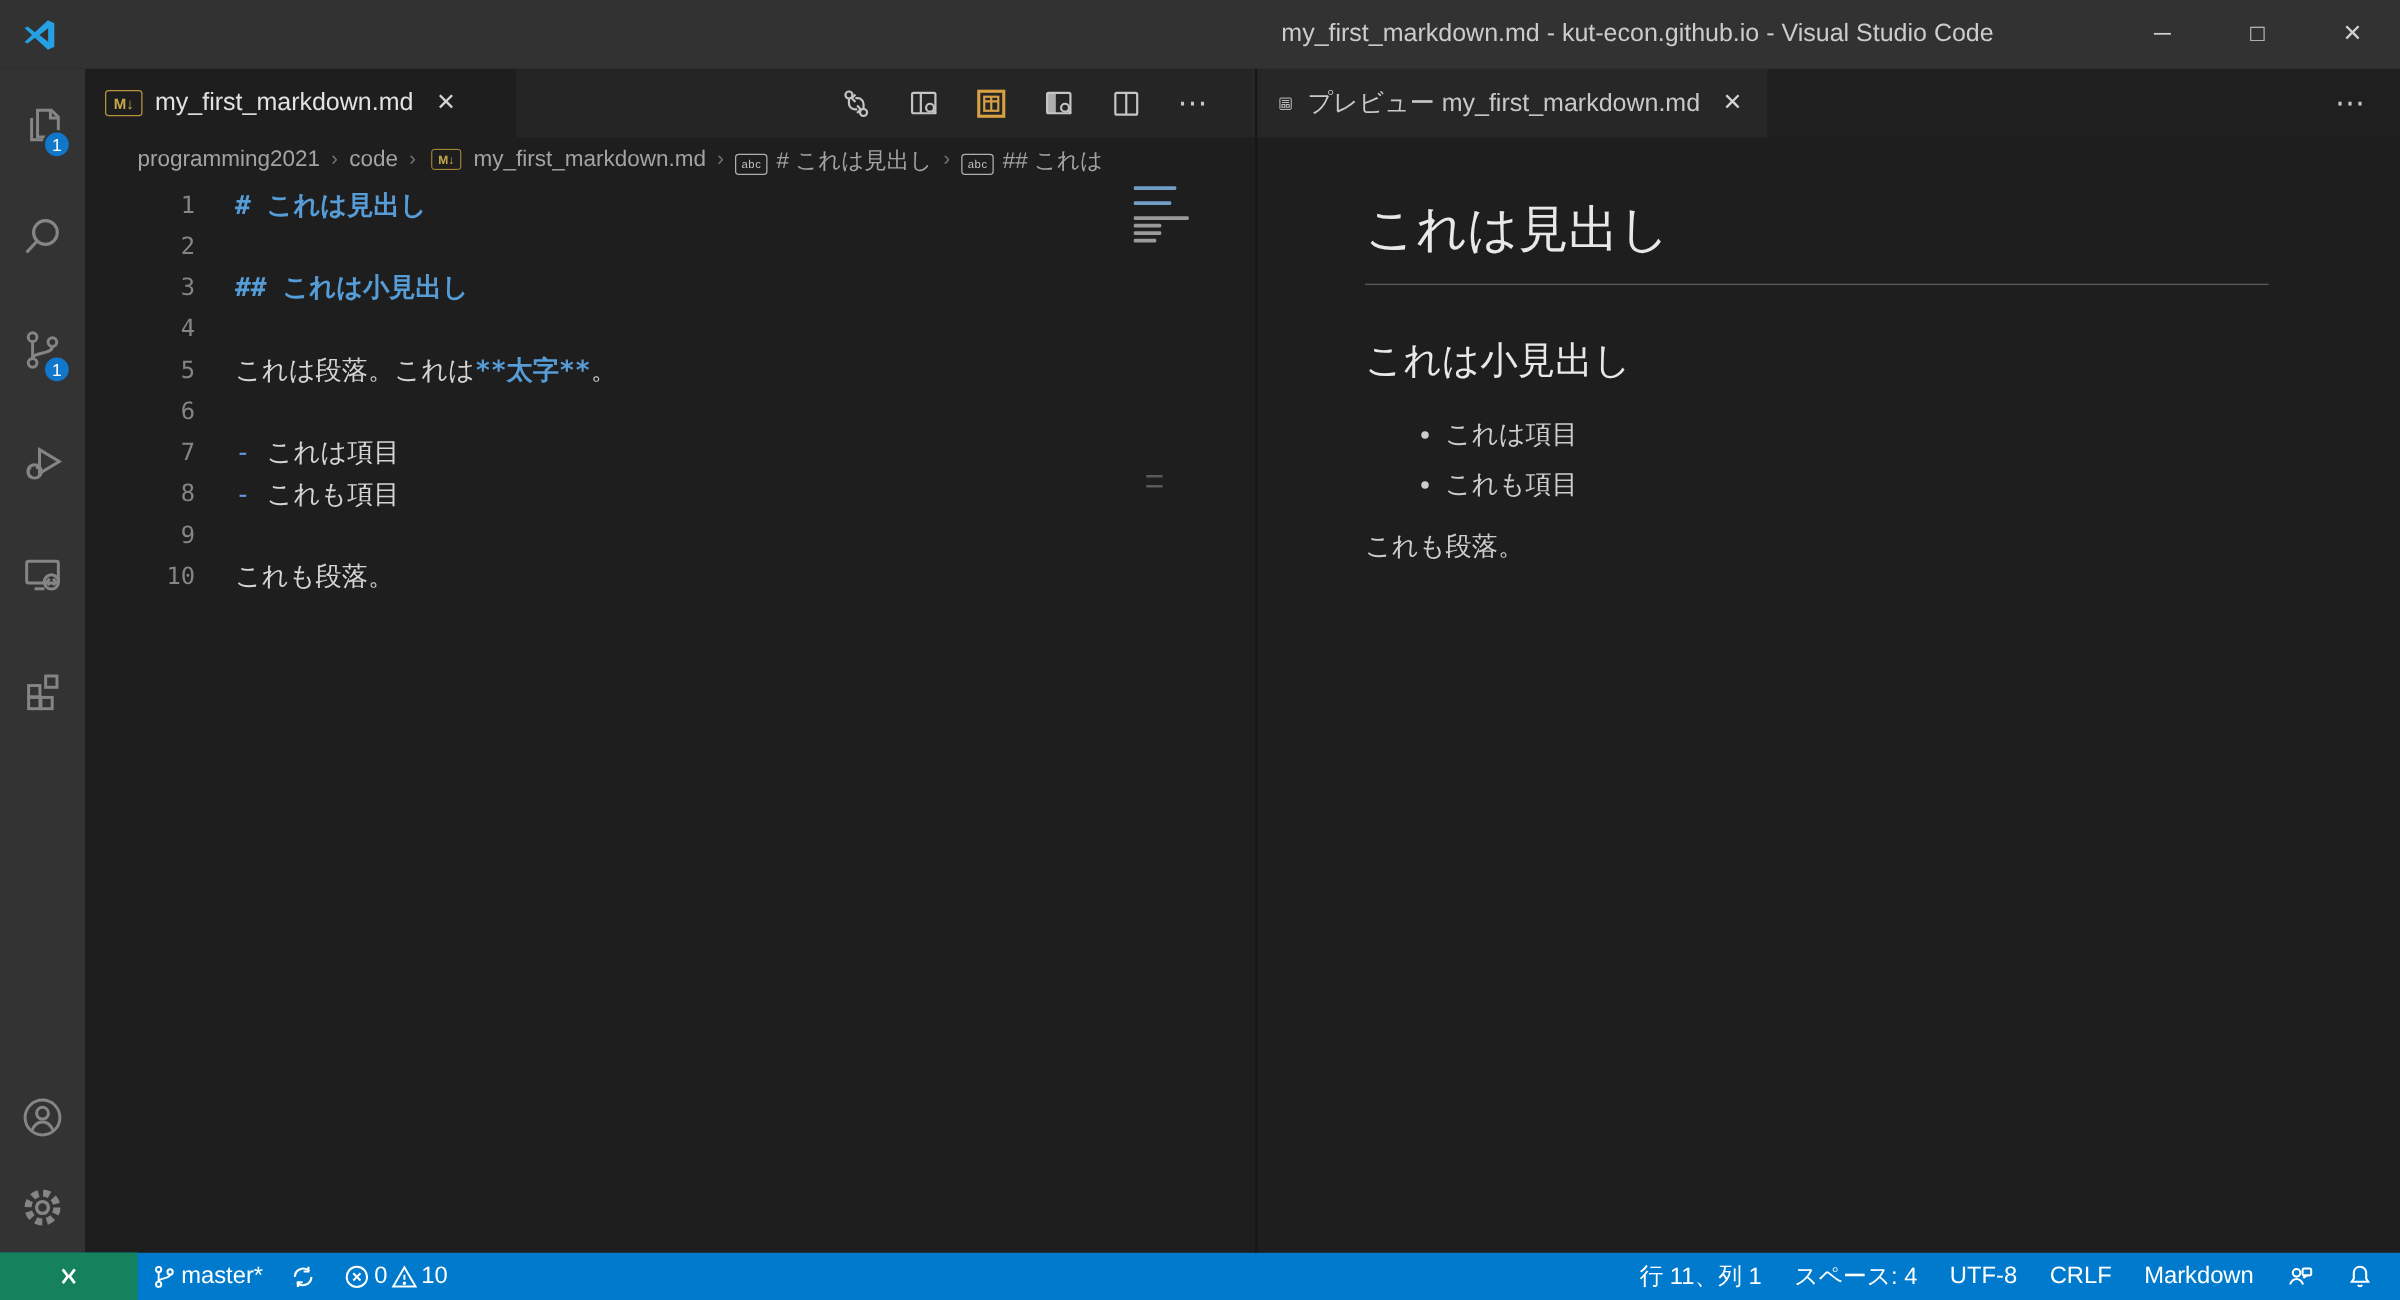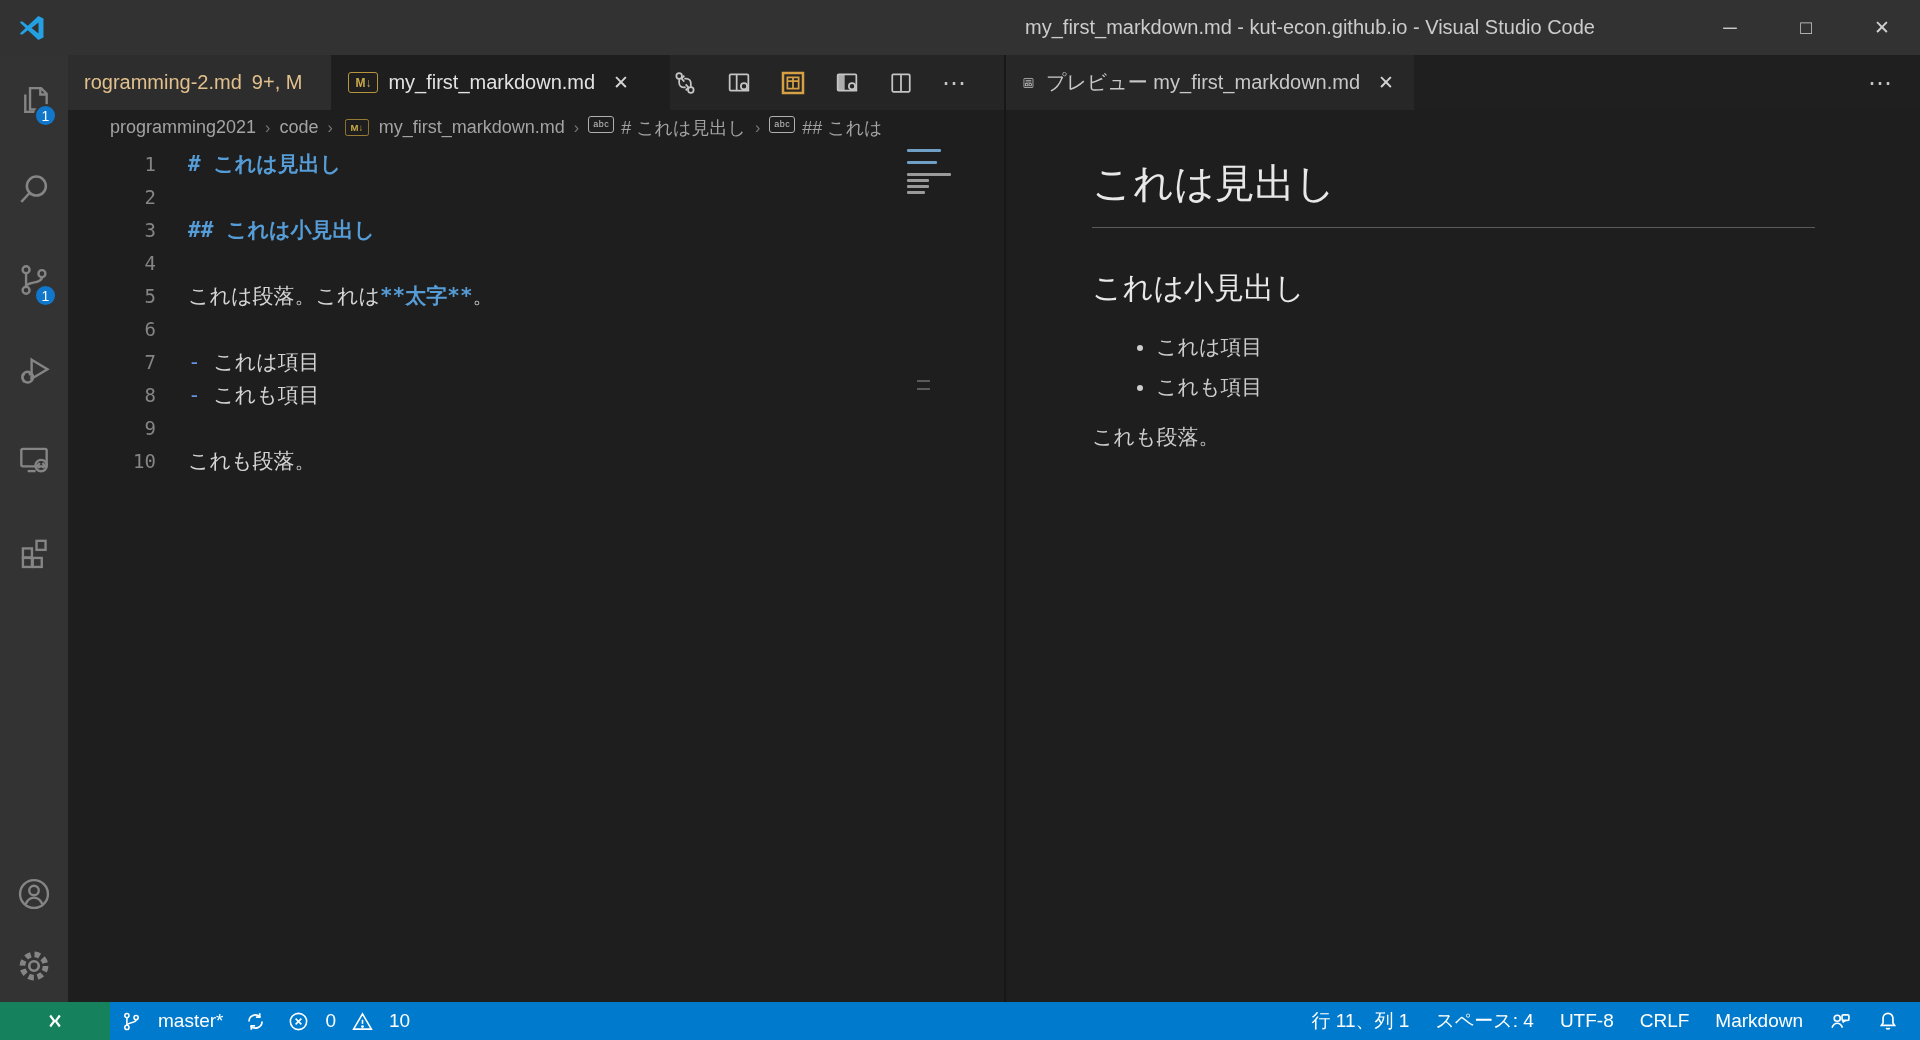--- a/index.html
+++ b/index.html
@@ -39,21 +39,21 @@
   .tab .tab-label { color:#e2e2e2; margin:0 14px 0 10px; white-space:nowrap; }
   .md-file-icon { width:30px; height:21px; border:1.5px solid #b7953f; border-radius:3px; color:#c8a94a;
                   font-size:12px; font-weight:bold; display:flex; align-items:center; justify-content:center; flex:none; }
   .close-x { color:#d4d4d4; font-size:19px; padding:2px 4px; }
   .toolbar { flex:1; display:flex; align-items:center; justify-content:flex-end; gap:24px; padding-right:34px; background:#252526; }
   .tb-icon { width:30px; height:30px; display:flex; align-items:center; justify-content:center; }
   .dots { color:#c5c5c5; font-size:24px; letter-spacing:2px; line-height:10px; }
 
   
   .breadcrumbs { height:35px; display:flex; align-items:center; padding-left:42px; font-size:18px; color:#a3a3a3; background:#1e1e1e; }
-  .bc-item { display:flex; align-items:flex-start; white-space:nowrap; }
+  .bc-item { display:flex; align-items:flex-end; white-space:nowrap; }
   .bc-sep { color:#767676; margin:0 9px; font-size:16px; }
   .abc-icon { width:26px; height:17px; border:1px solid #b0b0b0; border-radius:3px; font-size:9px; color:#c5c5c5;
               display:flex; align-items:center; justify-content:center; margin-right:7px; letter-spacing:.5px; }
   .bc-md-icon { margin-right:7px; transform:scale(.8); }
 
   
   .code-area { position:relative; flex:1; font-family:"DejaVu Sans Mono","Liberation Mono",monospace; font-size:21px; padding-top:3px; }
   .line { height:33px; line-height:33px; position:relative; padding-left:120px; white-space:pre; }
   .ln { position:absolute; left:0; top:0; width:88px; text-align:right; color:#858585; font-size:19px; }
   .line.current .ln { color:#c6c6c6; }
@@ -78,21 +78,21 @@
   .pv-content h1 { font-size:40px; font-weight:400; color:#e8e8e8; padding-bottom:16px; border-bottom:1px solid #5a5a5a; margin-top:32px; }
   .pv-content h2 { font-size:30px; font-weight:400; color:#e8e8e8; margin-top:40px; }
   .pv-content p { font-size:21px; margin-top:22px; }
   .pv-content ul { margin-top:24px; padding-left:64px; }
   .pv-content li { font-size:21px; margin-bottom:12px; color:#cccccc; }
   .pv-content b { color:#e8e8e8; }
 
   
   .statusbar { height:38px; background:#007acc; display:flex; align-items:center; color:#ffffff; font-size:19px; }
   .sb-remote { width:110px; height:38px; background:#16825d; display:flex; align-items:center; justify-content:center; }
-  .sb-item { display:flex; align-items:center; gap:16px; padding:0 11px; height:100%; white-space:nowrap; }
+  .sb-item { display:flex; align-items:center; gap:3px; padding:0 11px; height:100%; white-space:nowrap; }
   .sb-right { margin-left:auto; display:flex; align-items:center; height:100%; padding-right:8px; }
   .sb-right .sb-item { padding:0 13px; }
 </style>
 </head>
 <body>
 
 <div class="titlebar">
   <svg class="vscode-logo" viewBox="0 0 24 24">
     <path fill="#24a0e3" d="M17.2 3.6 9.8 10.4 5.7 7.2 4 8l4.2 4-4.2 4 1.7.8 4.1-3.2 7.4 6.8 3.6-1.7V5.3L17.2 3.6zM17.3 8.2v7.6L12.4 12l4.9-3.8z"></path>
   </svg>
@@ -169,24 +169,20 @@
     <div class="act-item small">
       <svg width="38" height="38" viewBox="0 0 24 24" fill="none" stroke="#858585">
         <circle cx="12" cy="12" r="7.3" stroke-width="3.6" stroke-dasharray="3.4 2.35"></circle>
           <circle cx="12" cy="12" r="3" stroke-width="1.7"></circle>
       </svg>
     </div>
   </div>
 
   <div class="editor-group">
     <div class="tabbar">
-      <div class="tab inactive">
-        <span class="mod-label">rogramming-2.md</span>
-        <span class="mod-deco">9+, M</span>
-      </div>
       <div class="tab active">
         <span class="md-file-icon">M↓</span>
         <span class="tab-label">my_first_markdown.md</span>
         <span class="close-x">✕</span>
       </div>
       <div class="toolbar">
         <div class="tb-icon">
           <svg width="28" height="28" viewBox="0 0 24 24" fill="none" stroke="#c5c5c5" stroke-width="1.5">
             <circle cx="7" cy="6" r="2.4"></circle>
               <circle cx="17" cy="18" r="2.4"></circle>

